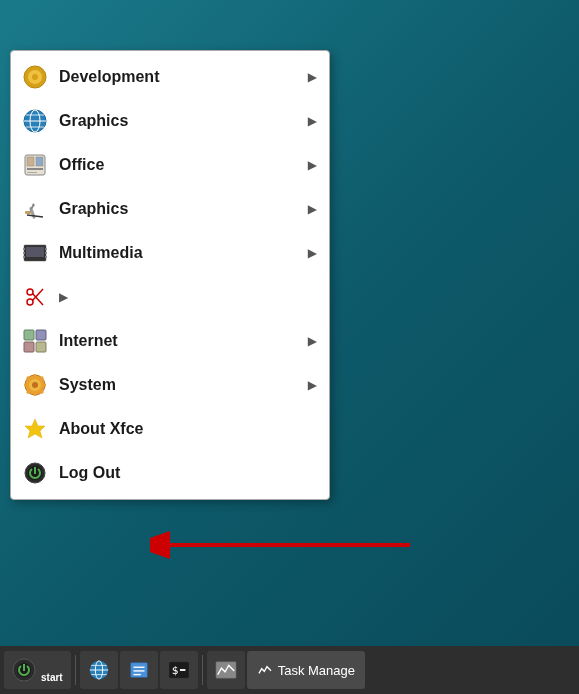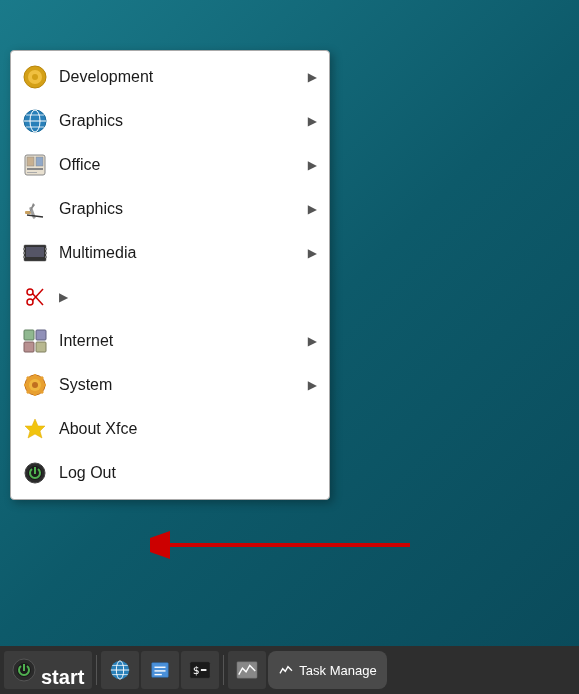--- a/index.html
+++ b/index.html
@@ -53,20 +53,21 @@
       flex-shrink: 0;
       display: flex;
       align-items: center;
       justify-content: center;
       font-size: 20px;
     }
 
     .menu-item-label {
       flex: 1;
       font-size: 16px;
+      font-weight: bold;
     }
 
     .menu-item-arrow {
       font-size: 12px;
       color: #555;
     }
 
     
     .taskbar {
       position: absolute;
@@ -88,21 +89,21 @@
       gap: 5px;
       padding: 4px 8px;
       background: #3c3c3c;
       border-radius: 3px;
       cursor: pointer;
       height: 38px;
     }
 
     .taskbar-start-label {
       color: white;
-      font-size: 20px;
+      font-size: 10px;
       font-weight: bold;
       margin-top: 14px;
     }
 
     .taskbar-btn {
       width: 38px;
       height: 38px;
       background: #3c3c3c;
       border-radius: 3px;
       cursor: pointer;
@@ -119,21 +120,21 @@
       background: #555;
       margin: 0 2px;
     }
 
     .taskbar-task {
       display: flex;
       align-items: center;
       gap: 5px;
       padding: 4px 10px;
       background: #4a4a4a;
-      border-radius: 8px;
+      border-radius: 3px;
       cursor: pointer;
       height: 38px;
       color: white;
       font-size: 13px;
     }
 
     
     .arrow-annotation {
       position: absolute;
       bottom: 105px;

